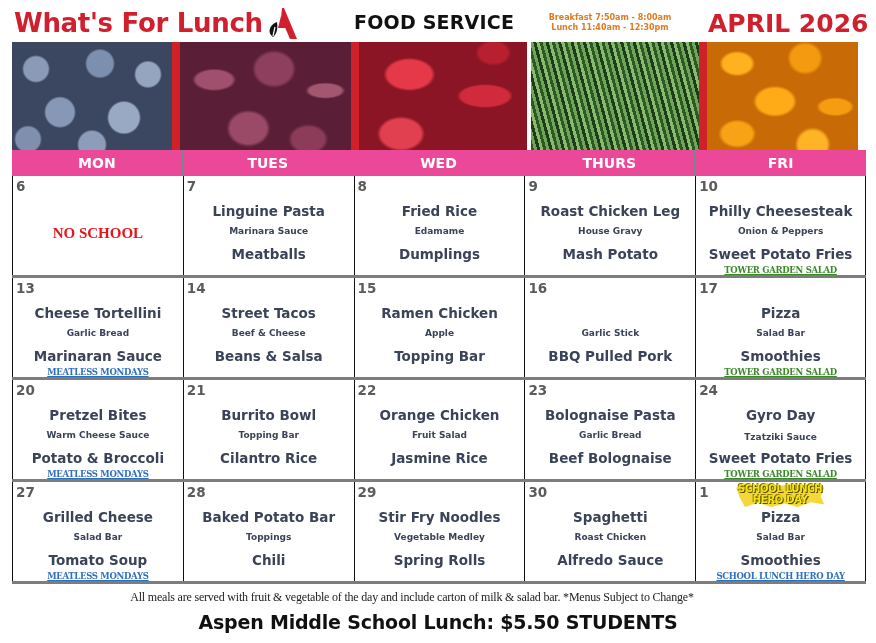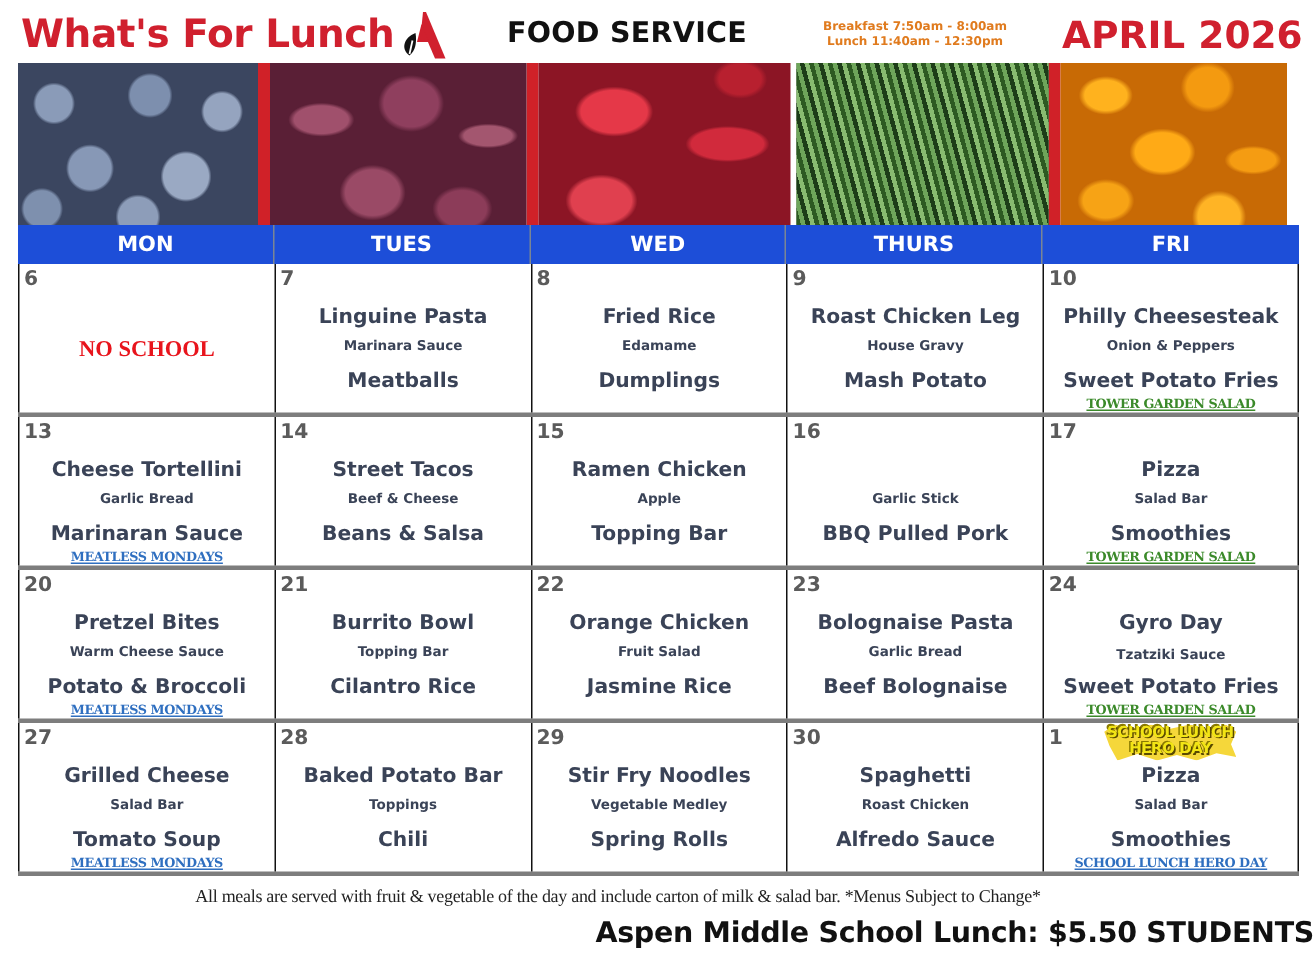--- a/index.html
+++ b/index.html
@@ -2,21 +2,21 @@
 <html><head>
 <meta charset="utf-8">
 <style>
   * { box-sizing: border-box; margin: 0; padding: 0; }
   html, body { width: 876px; height: 643px; background: #ffffff; overflow: hidden; }
   body { position: relative; font-family: "DejaVu Sans", sans-serif; }
 
   .title-row { position: absolute; left: 0; top: 0; width: 876px; height: 42px; }
   .title-left { position: absolute; left: 14px; top: 8px; font-family: "DejaVu Sans", sans-serif; font-weight: bold; font-size: 26px; color: #d0202e; letter-spacing: -0.3px; }
   .logo { position: absolute; left: 264px; top: 6px; width: 34px; height: 34px; }
-  .food-service { position: absolute; left: 338px; top: 11px; font-weight: bold; font-size: 19px; color: #111; letter-spacing: 0.2px; }
+  .food-service { position: absolute; left: 354px; top: 11px; font-weight: bold; font-size: 19px; color: #111; letter-spacing: 0.2px; }
   .hours { position: absolute; left: 548px; top: 13px; width: 124px; text-align: center; font-size: 8px; line-height: 10px; color: #e07b1e; font-weight: bold; }
   .month { position: absolute; left: 708px; top: 9px; font-weight: bold; font-size: 25px; color: #d0202e; }
 
   .photos { position: absolute; left: 12px; top: 42px; width: 854px; height: 108px; display: flex; }
   .photo { height: 108px; position: relative; overflow: hidden; }
   .sep { width: 8px; height: 108px; background: #d02128; }
 
   .p-blue { width: 160px; background:
       radial-gradient(circle at 15% 25%, #8a9bb8 0 12px, transparent 14px),
       radial-gradient(circle at 55% 20%, #7d8fae 0 13px, transparent 15px),
@@ -45,21 +45,21 @@
   .p-pepper { width: 151px; background:
       radial-gradient(ellipse at 20% 20%, #ffb21e 0 14px, transparent 18px),
       radial-gradient(ellipse at 65% 15%, #f49a10 0 14px, transparent 18px),
       radial-gradient(ellipse at 45% 55%, #ffaa16 0 18px, transparent 22px),
       radial-gradient(ellipse at 85% 60%, #f59c12 0 15px, transparent 19px),
       radial-gradient(ellipse at 20% 85%, #f7a315 0 15px, transparent 19px),
       radial-gradient(ellipse at 70% 95%, #ffb425 0 14px, transparent 18px),
       #c86a05; }
 
   .grid { position: absolute; left: 12px; top: 150px; width: 854px; }
-  .head-row { display: flex; height: 26px; background: #1d4ed8; }
+  .head-row { display: flex; height: 26px; background: #ec4899; }
   .head-cell { width: 171px; color: #fff; font-weight: bold; font-size: 14px; text-align: center; line-height: 27px; border-right: 1px solid #7a8594; }
   .head-cell:last-child { border-right: none; }
 
   .week { display: flex; height: 102px; border-bottom: 3px solid #7d7d7d; }
   .week:first-of-type { }
   .cell { width: 171px; height: 100%; border-left: 1.5px solid #111; position: relative; text-align: center; }
   .cell:last-child { border-right: 1.5px solid #111; }
   .day-num { position: absolute; left: 3px; top: 2px; font-weight: bold; font-size: 13.5px; color: #5b5b5b; }
   .main1 { position: absolute; left: 0; right: 0; top: 27px; font-weight: bold; font-size: 13.5px; color: #3a4357; }
   .side { position: absolute; left: 0; right: 0; top: 50px; font-weight: bold; font-size: 9px; color: #3a4357; }
@@ -67,21 +67,21 @@
   .tag { position: absolute; left: 0; right: 0; top: 89px; font-family: "DejaVu Serif", serif; font-weight: bold; font-size: 8.5px; text-decoration: underline; letter-spacing: -0.3px; }
   .tag.green { color: #3b8a2a; }
   .tag.blue { color: #2f6fc0; }
   .noschool { position: absolute; left: 0; right: 0; top: 49px; font-family: "Liberation Serif", serif; font-weight: bold; font-size: 15px; color: #e8141c; }
 
   .hero-badge { position: absolute; left: 40px; top: -3px; width: 88px; height: 32px; }
   .hero-badge .burst { position: absolute; left: 0; top: 4px; width: 88px; height: 24px; background: #f5d73a; clip-path: polygon(0 20%, 8% 0, 20% 15%, 35% 0, 50% 12%, 65% 0, 80% 15%, 92% 0, 100% 20%, 96% 55%, 100% 90%, 85% 80%, 70% 100%, 55% 85%, 40% 100%, 25% 82%, 10% 100%, 4% 60%); }
   .hero-badge .txt { position: absolute; left: 0; right: 0; top: 4px; font-weight: bold; font-size: 10px; line-height: 11px; color: #f2e514; text-shadow: 1px 1px 0 #5a4a00, -1px -1px 0 #8a7a00; letter-spacing: -0.3px; }
 
   .footer-note { position: absolute; left: 0; width: 824px; top: 590px; text-align: center; font-family: "Liberation Serif", serif; font-size: 12px; color: #222; letter-spacing: -0.2px; }
-  .footer-price { position: absolute; left: 0; width: 876px; top: 611px; text-align: right; font-weight: bold; font-size: 19px; color: #111; letter-spacing: -0.2px; }
+  .footer-price { position: absolute; left: 0; width: 876px; top: 611px; text-align: center; font-weight: bold; font-size: 19px; color: #111; letter-spacing: -0.2px; }
 </style>
 </head>
 <body>
 
 <div class="title-row">
   <div class="title-left">What's For Lunch</div>
   <svg class="logo" viewBox="0 0 34 34">
     <polygon points="18,2 20,2 33,33 26,33 17,12" fill="#d0202e"></polygon>
     <polygon points="17,10 22,22 14,22" fill="#d0202e"></polygon>
     <path d="M9,31 C3,27 5,19 13,16 C14,22 13,28 9,31 Z" fill="#111"></path>

